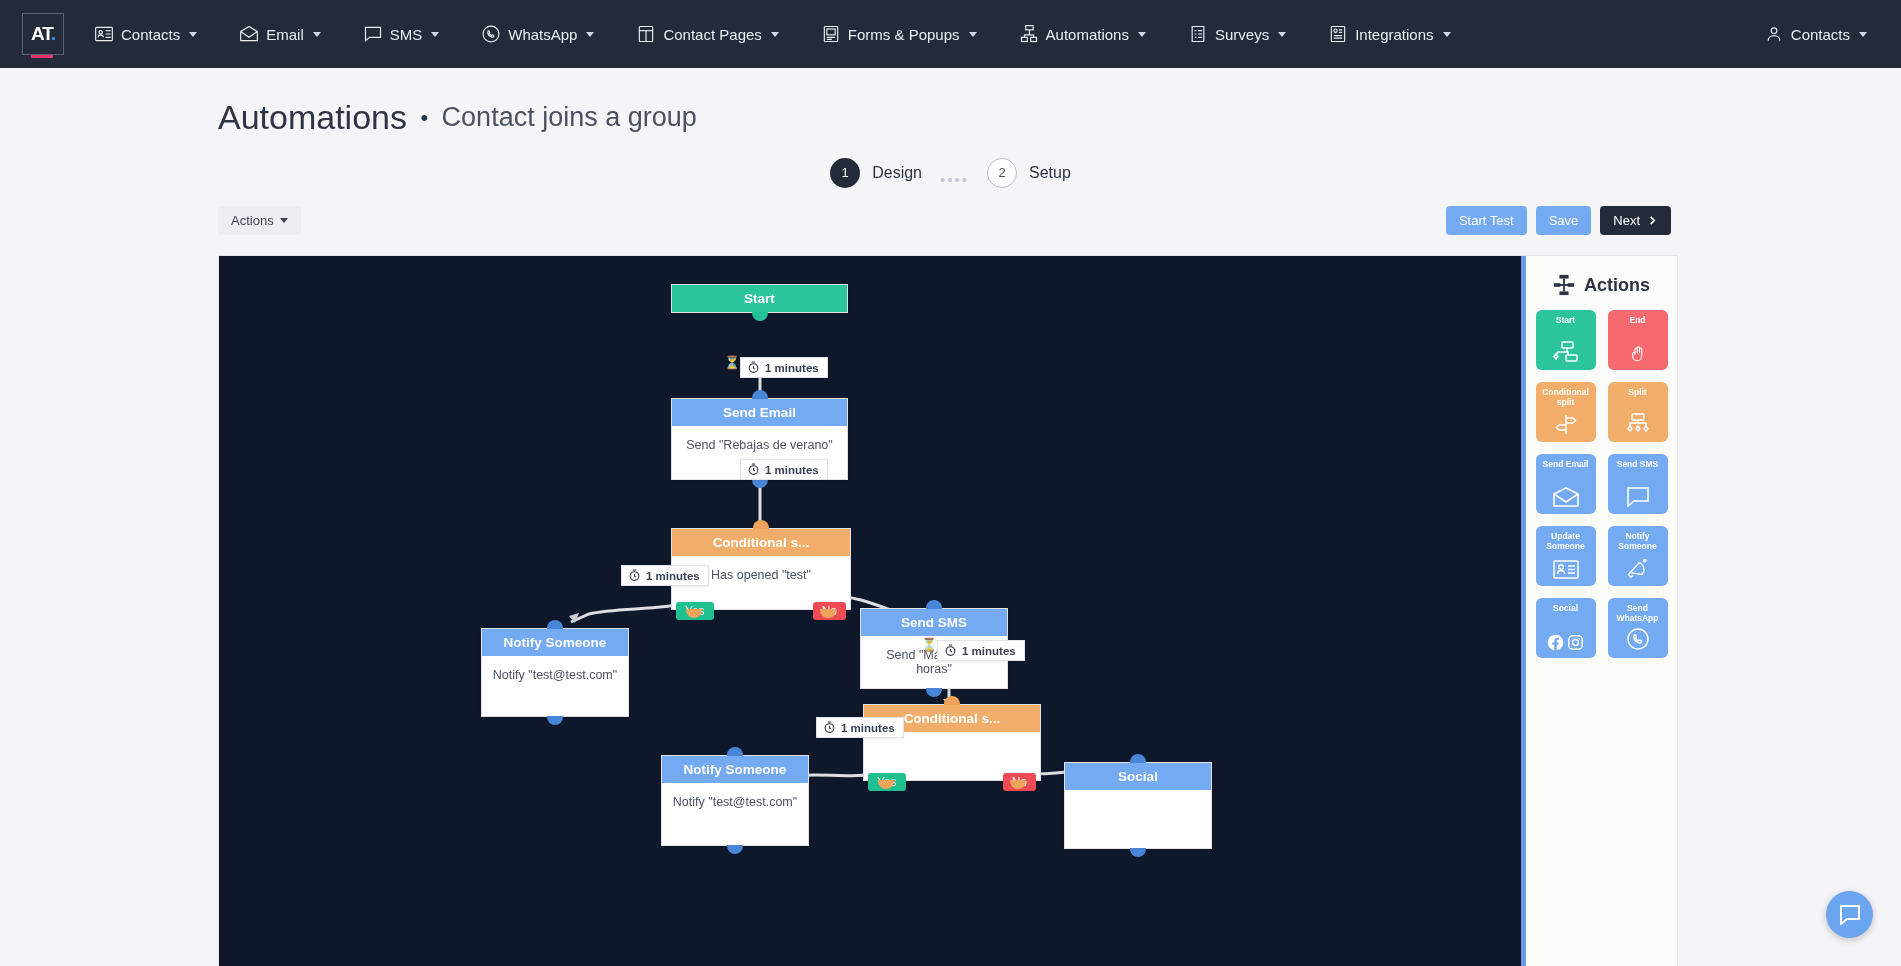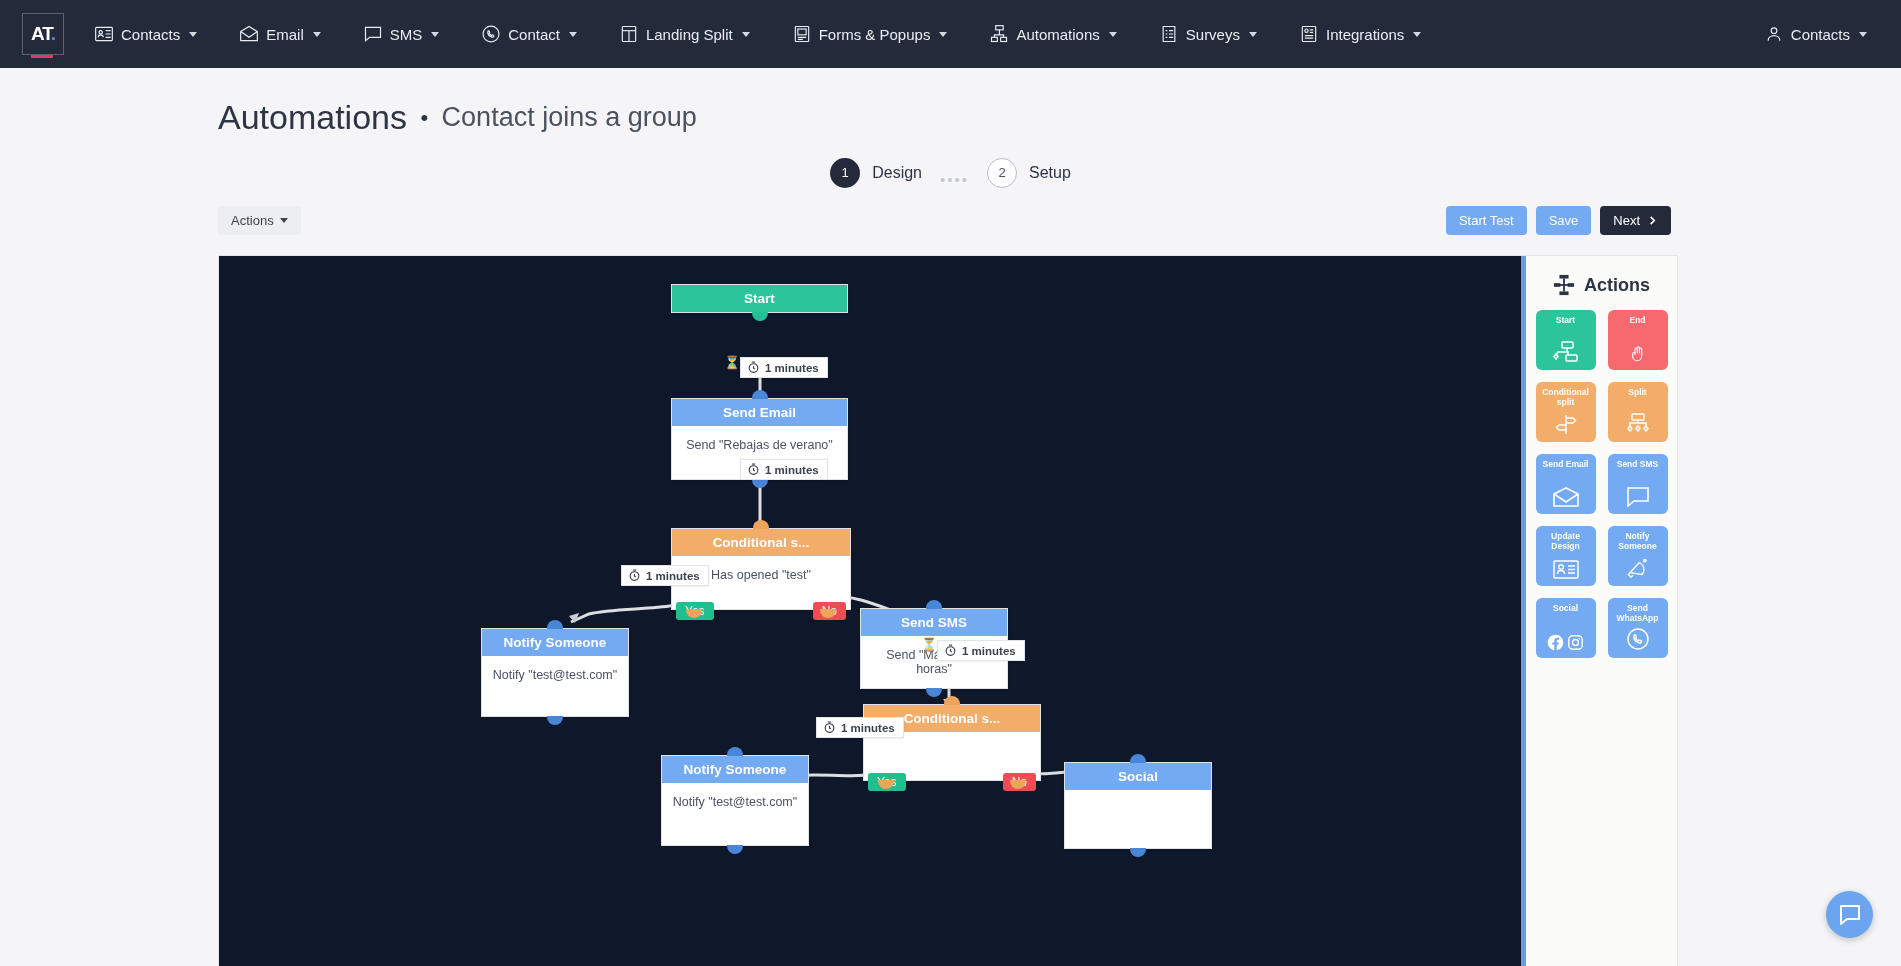--- a/index.html
+++ b/index.html
@@ -242,31 +242,31 @@
       </svg>
       <span>SMS</span>
       <i class="caret"></i>
     </div>
 
     <div class="nav-item">
       <svg class="nav-icon" viewBox="0 0 24 24" fill="none" stroke="#e9ecf1" stroke-width="1.4">
         <circle cx="12" cy="12" r="9.5"></circle>
         <path d="M8.8 8.2c.5-.2.9 0 1.1.5l.5 1.2c.1.3 0 .6-.2.8l-.4.4c.6 1.2 1.4 2 2.6 2.6l.4-.4c.2-.2.5-.3.8-.2l1.2.5c.5.2.7.6.5 1.1-.3.8-1.2 1.2-2.1 1-2.5-.5-4.6-2.6-5.1-5.1-.2-.9.2-1.8 1-2.1z"></path>
       </svg>
-      <span>Contact</span>
+      <span>WhatsApp</span>
       <i class="caret"></i>
     </div>
 
     <div class="nav-item">
       <svg class="nav-icon" viewBox="0 0 24 24" fill="none" stroke="#e9ecf1" stroke-width="1.4">
         <rect x="4" y="3" width="16" height="18" rx="1"></rect>
           <path d="M4 8h16"></path>
           <path d="M12 8v13"></path>
       </svg>
-      <span>Landing Split</span>
+      <span>Contact Pages</span>
       <i class="caret"></i>
     </div>
 
     <div class="nav-item">
       <svg class="nav-icon" viewBox="0 0 24 24" fill="none" stroke="#e9ecf1" stroke-width="1.4">
         <rect x="4" y="3" width="16" height="18" rx="1"></rect>
           <rect x="7" y="6" width="10" height="7"></rect>
           <path d="M7 16h10M7 18.5h6"></path>
       </svg>
       <span>Forms &amp; Popups</span>
@@ -545,21 +545,21 @@
         </div>
 
         <div class="act-tile tile-blue">
           <span class="act-label">Send SMS</span>
           <svg class="act-ico" width="24" height="20" viewBox="0 0 24 20" fill="none" stroke="#fff" stroke-width="1.6">
             <path d="M2 1h20v13H8l-6 5z"></path>
           </svg>
         </div>
 
         <div class="act-tile tile-blue">
-          <span class="act-label">Update Design</span>
+          <span class="act-label">Update Someone</span>
           <svg class="act-ico" width="26" height="19" viewBox="0 0 26 19" fill="none" stroke="#fff" stroke-width="1.5">
             <rect x="1" y="1" width="24" height="17" rx="1"></rect>
               <circle cx="8" cy="7" r="2.3"></circle>
             <path d="M4.5 14c0-2.2 1.6-3.4 3.5-3.4s3.5 1.2 3.5 3.4"></path>
               <path d="M15 6h7M15 9.5h7M15 13h7"></path>
           </svg>
         </div>
 
         <div class="act-tile tile-blue">
           <span class="act-label">Notify Someone</span>

